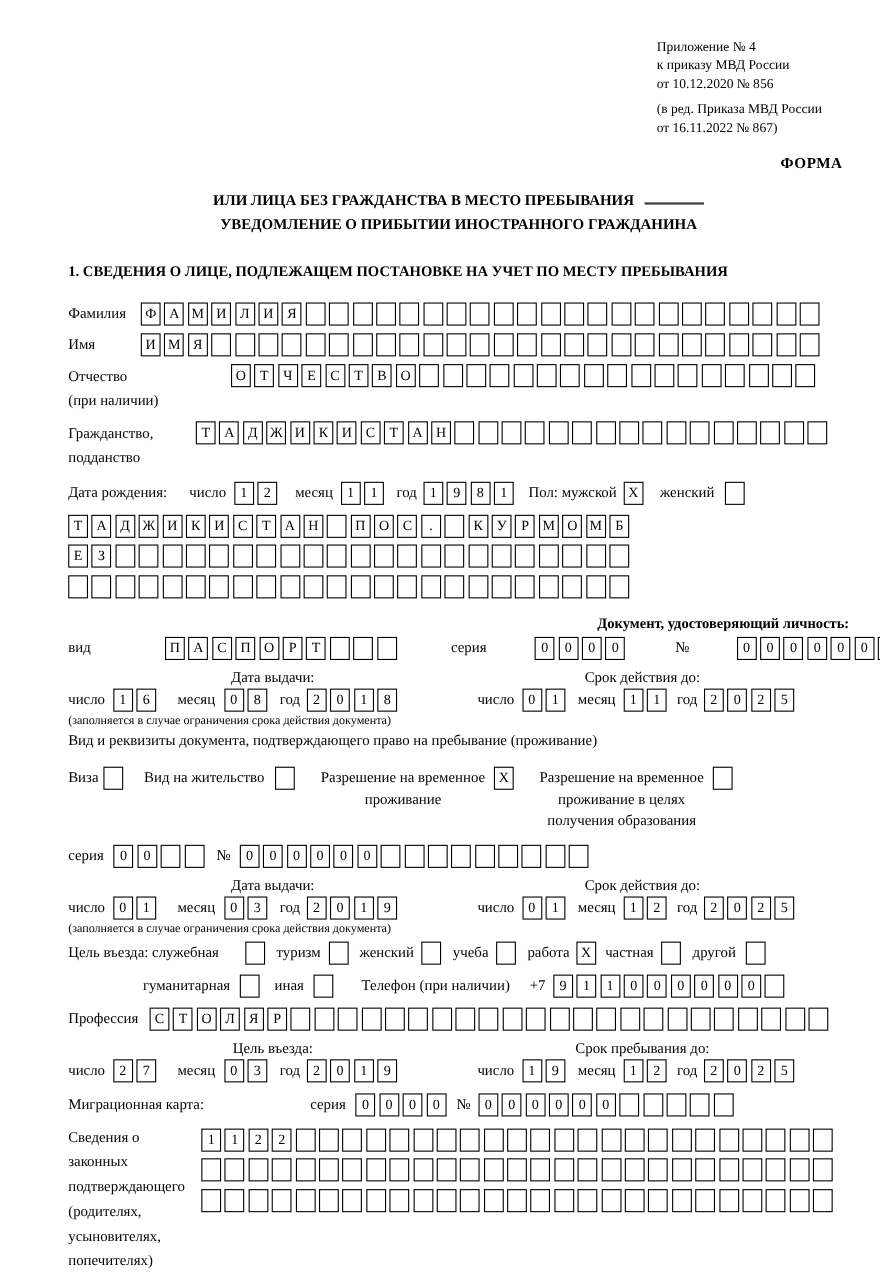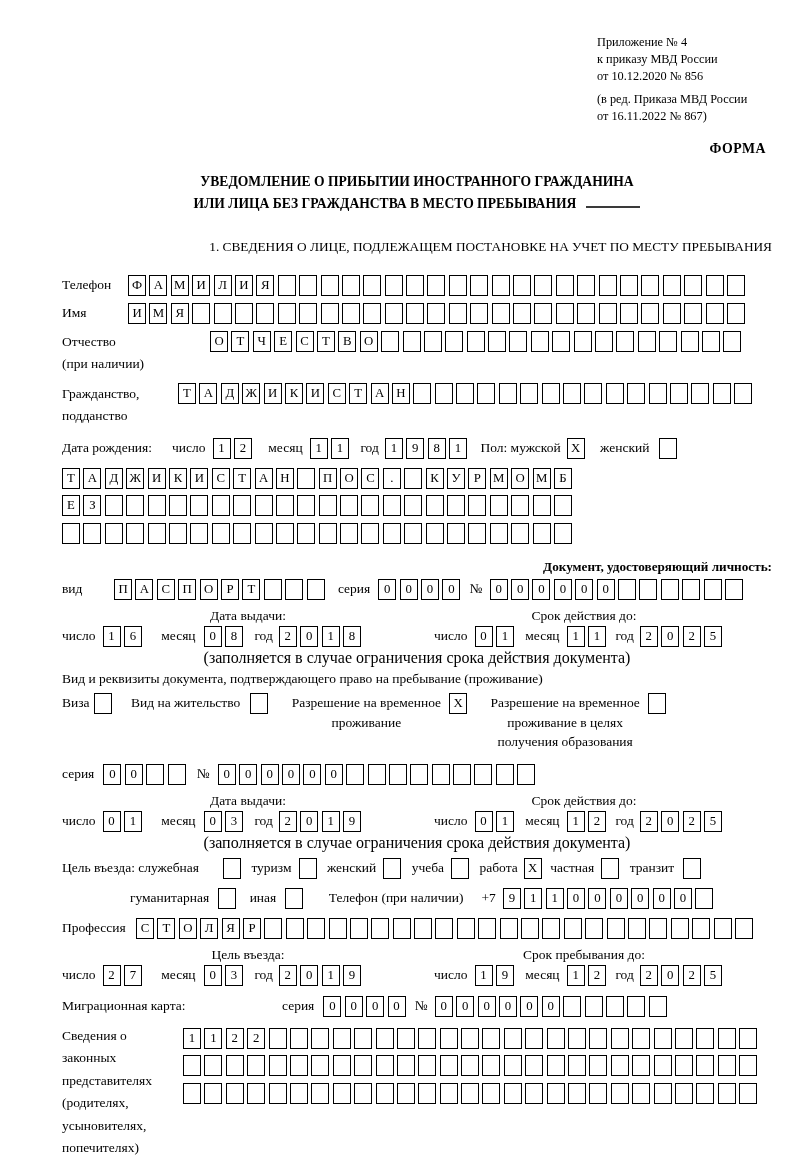--- a/index.html
+++ b/index.html
@@ -7,21 +7,21 @@
   body { font-family:"Liberation Serif", serif; font-size:13.5px; }
   .page { width:800px; height:1163px; padding:34px 28px 14px 62px; position:relative; overflow:hidden; }
 
   .appendix { margin-left:auto; width:175px; font-size:12.3px; line-height:1.4; }
   .appendix .grp2 { margin-top:5px; }
   .forma { text-align:right; font-weight:bold; font-size:13.8px; margin:16px 6px 0 0; letter-spacing:.5px; }
 
   .title { text-align:center; font-weight:bold; font-size:13.6px; line-height:1.6; margin-top:14px; }
   .title .uline { display:inline-block; width:54px; border-bottom:2px solid #3a3a3a; margin-left:10px; }
 
-  .sec-heading { font-weight:normal; font-size:13.3px; margin-top:24px;text-align:right; }
+  .sec-heading { font-weight:bold; font-size:13.3px; margin-top:24px; }
 
   .row { display:flex; align-items:flex-start; margin-top:7px; }
   .lbl { flex-shrink:0; padding-top:2px; }
   .cells { display:inline-flex; flex-shrink:0; }
   .cell { display:inline-flex; align-items:center; justify-content:center;
           width:16px; height:19px; border:1.3px solid #000; margin-right:3.4px;
           font-size:12.8px; box-sizing:content-box; background:#fff; }
 
   .w66  { width:66px; }  .w116 { width:116px; } .w148 { width:148px; } .w143 { width:143px; }
   .multi { line-height:22.5px; padding-top:0; }
@@ -31,54 +31,54 @@
   .mr7 { margin-right:7px; }
 
   .doc-heading { text-align:right; font-weight:bold; font-size:13.2px; margin-top:9px; }
 
   .dates-heads { display:flex; margin-top:8px; }
   .dh-l { width:372px; text-align:center; }
   .dh-r { width:300px; text-align:center; }
   .dates-vals { display:flex; margin-top:2px; }
   .dv-l { width:372px; display:flex; align-items:flex-start; }
   .dv-r { display:flex; align-items:flex-start; }
-  .note { text-align:center; font-size:16px; margin-top:2px; }
-
-  .permits { margin-top:6px; }
+  .note { text-align:left; font-size:11px; margin-top:2px; }
+
+  .permits { margin-top:16px; }
   .pc { text-align:center; line-height:1.45; margin-left:20px; margin-right:8px; }
   .pc div { white-space:nowrap; }
 
   .purpose-b { padding-left:68px; }
   .mt10 { margin-top:10px; }
-  .mt4 { margin-top:4px; }
+  .mt4 { margin-top:4px;gap:36px; }
 </style>
 </head>
 <body>
 
 <div class="page">
 
   <div class="appendix">
     <div>Приложение № 4</div>
     <div>к приказу МВД России</div>
     <div>от 10.12.2020 № 856</div>
     <div class="grp2">(в ред. Приказа МВД России</div>
     <div>от 16.11.2022 № 867)</div>
   </div>
 
   <div class="forma">ФОРМА</div>
 
   <div class="title">
+    <div><span>ИЛИ ЛИЦА БЕЗ ГРАЖДАНСТВА В МЕСТО ПРЕБЫВАНИЯ</span><span class="uline"></span></div>
     <div>УВЕДОМЛЕНИЕ О ПРИБЫТИИ ИНОСТРАННОГО ГРАЖДАНИНА</div>
-    <div><span>ИЛИ ЛИЦА БЕЗ ГРАЖДАНСТВА В МЕСТО ПРЕБЫВАНИЯ</span><span class="uline"></span></div>
   </div>
 
   <div class="sec-heading">1. СВЕДЕНИЯ О ЛИЦЕ, ПОДЛЕЖАЩЕМ ПОСТАНОВКЕ НА УЧЕТ ПО МЕСТУ ПРЕБЫВАНИЯ</div>
 
   <div class="row" style="margin-top:20px;">
-    <span class="lbl w66">Телефон</span>
+    <span class="lbl w66">Фамилия</span>
     <span class="cells">
         <span class="cell">Ф</span>
         <span class="cell">А</span>
         <span class="cell">М</span>
         <span class="cell">И</span>
         <span class="cell">Л</span>
         <span class="cell">И</span>
         <span class="cell">Я</span>
         <span class="cell"></span>
         <span class="cell"></span>
@@ -530,21 +530,21 @@
         <span class="cell"></span>
       </span>
     <span class="lbl" style="margin-left:7px;margin-right:6px;">работа</span>
     <span class="cells">
         <span class="cell">X</span>
       </span>
     <span class="lbl" style="margin-left:5px;margin-right:7px;">частная</span>
     <span class="cells">
         <span class="cell"></span>
       </span>
-    <span class="lbl" style="margin-left:7px;margin-right:9px;">транзит</span>
+    <span class="lbl" style="margin-left:7px;margin-right:9px;">другой</span>
     <span class="cells">
         <span class="cell"></span>
       </span>
   </div>
 
   <div class="row purpose-b" style="margin-top:9px;">
     <span class="lbl" style="margin-right:9px;">гуманитарная</span>
     <span class="cells">
         <span class="cell"></span>
       </span>
@@ -670,21 +670,21 @@
         <span class="cell"></span>
         <span class="cell"></span>
         <span class="cell"></span>
       </span>
   </div>
 
   <div class="row" style="margin-top:8px;">
     <span class="lbl multi" style="width:121px;">
       <span style="display:block">Сведения о</span>
       <span style="display:block">законных</span>
-      <span style="display:block">представителях</span>
+      <span style="display:block">подтверждающего</span>
       <span style="display:block">(родителях,</span>
       <span style="display:block">усыновителях,</span>
       <span style="display:block">попечителях)</span>
     </span>
     <span class="boxcol" style="display:flex;flex-direction:column;padding-top:3px;">
       <span class="cells">
           <span class="cell">1</span>
           <span class="cell">1</span>
           <span class="cell">2</span>
           <span class="cell">2</span>

